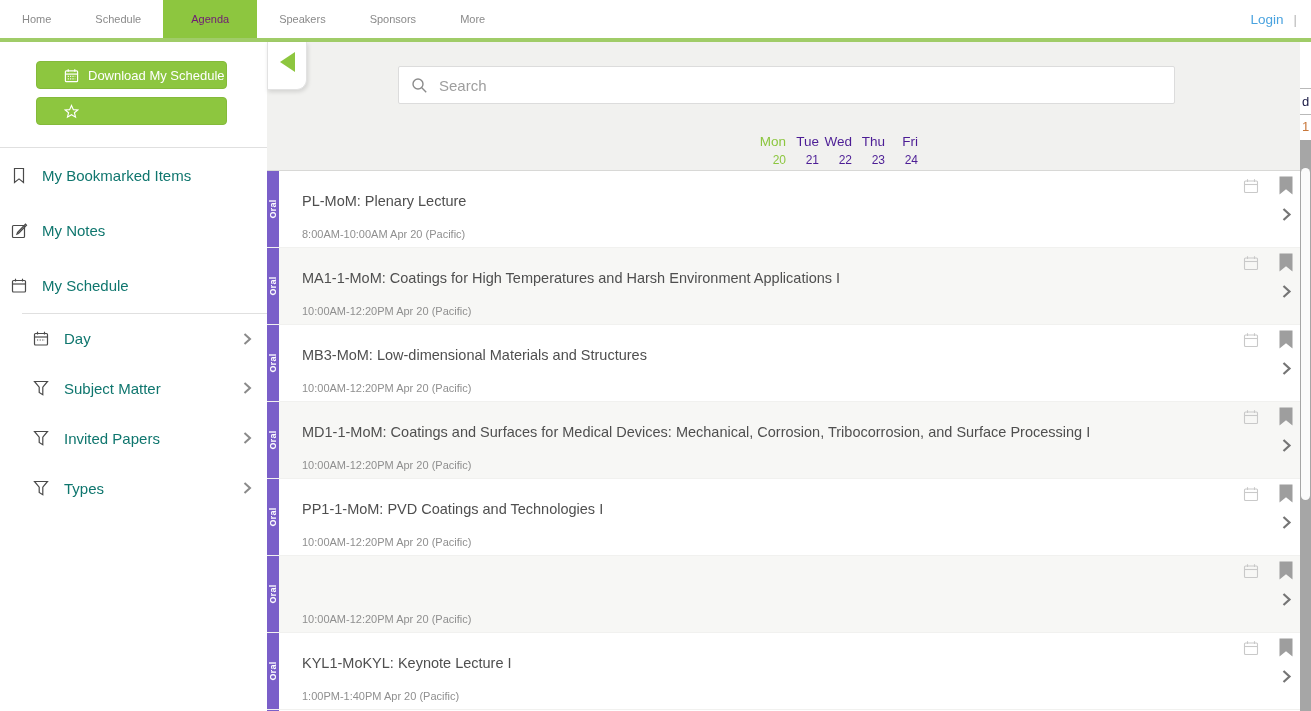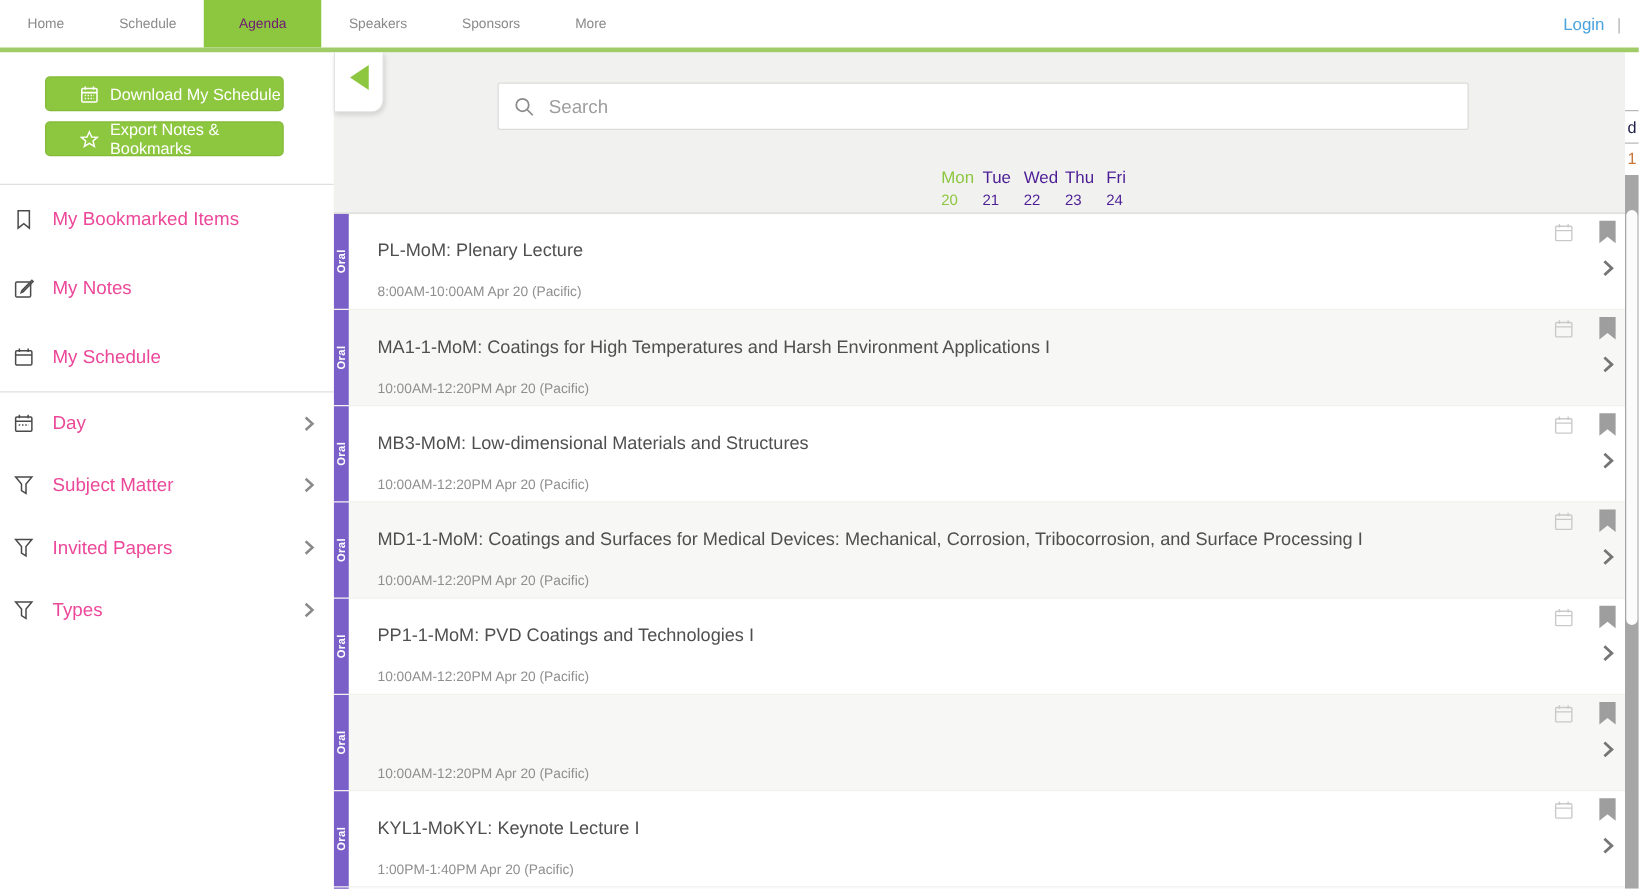--- a/index.html
+++ b/index.html
@@ -18,22 +18,22 @@
   .green-bar { position:absolute; top:38px; left:0; right:0; height:4px; background:#a0cc68; }
 
   
   .sidebar { position:absolute; top:42px; left:0; width:267px; bottom:0; background:#fff; }
   .sidebar-header { height:106px; border-bottom:1px solid #e0e0e0; padding-top:19px; }
   .green-btn { width:191px; height:28px; margin:0 0 8px 36px; background:#8dc63f;
                border:1px solid #84ba3a; border-radius:4px; color:#fff; font-size:13px;
                display:flex; align-items:center; gap:9px; padding-left:27px; cursor:pointer; }
   .green-btn svg { flex:0 0 auto; }
   .menu-item { height:55px; display:flex; align-items:center; padding:0 14px 0 11px;
-               color:#ec4899; font-size:15px; cursor:pointer; }
-  .menu-item.short { height:50px; }
+               color:#0f766e; font-size:15px; cursor:pointer; }
+  .menu-item.short { height:50px;margin-left:22px; }
   .menu-item.divided { border-top:1px solid #e0e0e0; }
   .mi-icon { width:31px; color:#4a4a4a; display:flex; align-items:center; }
   .mi-chev { margin-left:auto; color:#8a8a8a; display:flex; }
 
   
   .collapse-tab { position:absolute; top:42px; left:267px; width:40px; height:48px;
                   background:#fff; border:1px solid #e2e2e2; border-top:none;
                   border-radius:0 0 10px 0; box-shadow:1px 2px 4px rgba(0,0,0,.13);
                   display:flex; justify-content:center; cursor:pointer; z-index:5; }
   .tri-left { width:0; height:0; border-top:10px solid transparent;
@@ -43,21 +43,21 @@
   
   .main { position:absolute; top:42px; left:267px; width:1033px; bottom:0; background:#f1f1ef; }
   .search-wrap { position:absolute; top:24px; left:131px; width:777px; height:38px;
                  background:#fff; border:1px solid #dcdcdc; border-radius:2px;
                  display:flex; align-items:center; gap:11px; padding:3px 12px;justify-content:flex-end; }
   .search-wrap svg { color:#8b8b8b; }
   .search-input { border:none; outline:none; flex:1; font-size:15px; color:#444;
                   background:transparent; font-family:"Liberation Sans", sans-serif; }
   .search-input::placeholder { color:#9e9e9e; }
 
-  .days { position:absolute; top:92px; left:486px; display:flex; text-align:left; }
+  .days { position:absolute; top:92px; left:486px; display:flex; text-align:right; }
   .day { width:33px; cursor:pointer; color:#4c1d95; }
   .day-name { font-size:13.5px; }
   .day-num  { font-size:12px; margin-top:4px; }
   .day.active { color:#8cc63f; }
 
   .list { position:absolute; top:128px; left:0; right:0; bottom:0; overflow:hidden;
           border-top:1px solid #d8d8d6; }
   .row { position:relative; height:76px; margin-bottom:1px; background:#fff; }
   .row.alt { background:#f7f7f5; }
   .track-bar { position:absolute; left:0; top:0; bottom:0; width:12px; background:#7a5fc9;
@@ -108,21 +108,20 @@
           <line x1="11.5" y1="1.2" x2="11.5" y2="4"></line>
           <line x1="4" y1="9" x2="12" y2="9" stroke-dasharray="1.2 1.3"></line>
           <line x1="4" y1="11.5" x2="12" y2="11.5" stroke-dasharray="1.2 1.3"></line>
         </svg>
       <span>Download My Schedule</span>
     </div>
     <div class="green-btn">
       <svg width="15" height="15" viewBox="0 0 16 16" fill="none" stroke="#fff" stroke-width="1.2">
           <polygon points="8,1.5 10,6 14.8,6.3 11.1,9.3 12.3,14 8,11.4 3.7,14 4.9,9.3 1.2,6.3 6,6"></polygon>
         </svg>
-      <span>Export Notes &amp; Bookmarks</span>
     </div>
   </div>
 
   <div class="menu-item">
     <span class="mi-icon">
       <svg width="16" height="17" viewBox="0 0 16 17" fill="none" stroke="currentColor" stroke-width="1.2">
           <path d="M3.5 1.5 h9 v14 l-4.5 -3.6 l-4.5 3.6 z"></path>
         </svg>
     </span>
     <span>My Bookmarked Items</span>

